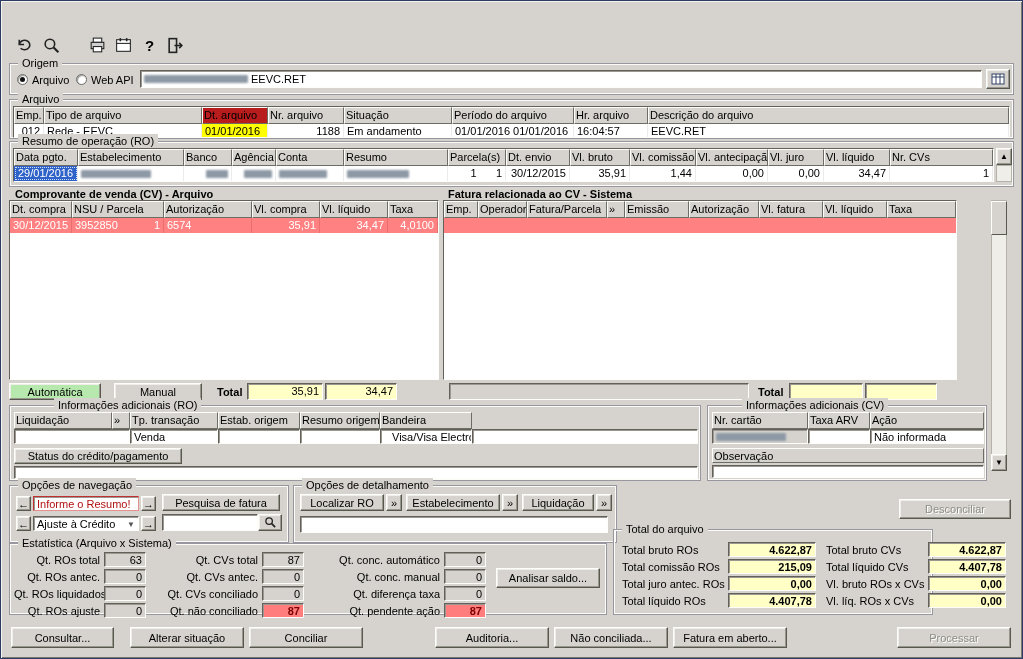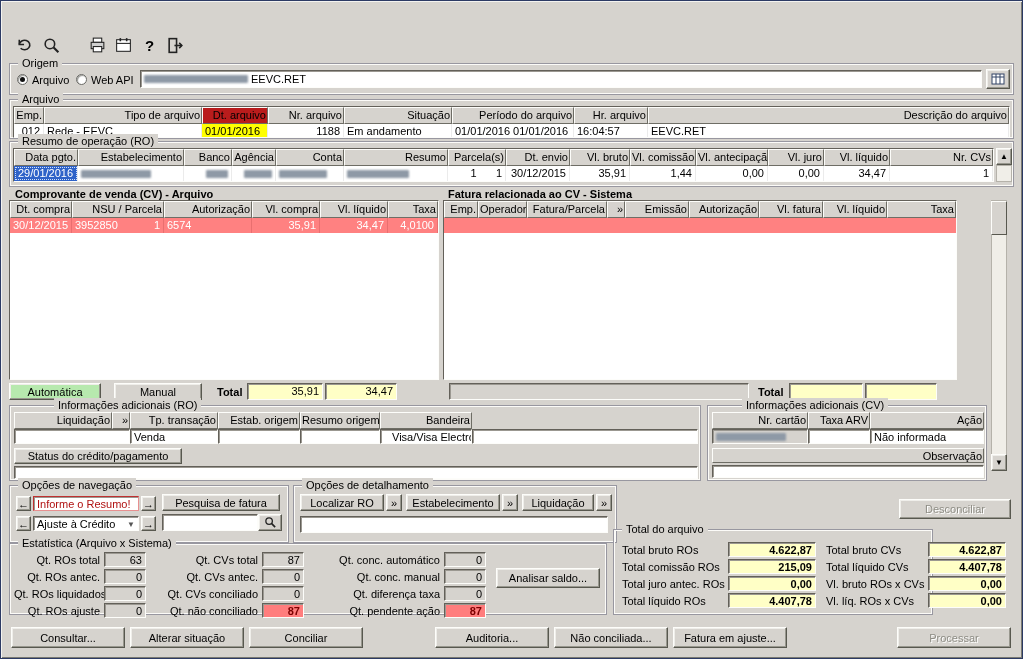--- a/index.html
+++ b/index.html
@@ -30,21 +30,21 @@
 .btn.dis{color:#8e8d85;text-shadow:1px 1px 0 #fff}
 .btn.green{background:#b7e9ae}
 .field{position:absolute;background:#fff;border:1px solid;border-color:#636059 #fdfdfa #fdfdfa #636059;
   box-shadow:inset 1px 1px 0 #9b9891;padding:0 3px;line-height:15px;white-space:nowrap;overflow:hidden}
 .f-yellow{background:#ffffc6}
 .f-gray{background:#d6d3ce}
 .f-red{background:#ff7d7d;color:#7d0000;font-weight:bold}
 .grid{position:absolute;background:#fff;border:1px solid;border-color:#636059 #fdfdfa #fdfdfa #636059;overflow:hidden}
 .hrow{display:flex}
 .hcell{flex:none;background:#d6d3ce;border:1px solid;border-color:#fdfdfa #6e6d65 #6e6d65 #fdfdfa;
-  height:17px;line-height:15px;text-align:right;overflow:hidden;white-space:nowrap;padding:0 1px}
+  height:17px;line-height:15px;text-align:left;overflow:hidden;white-space:nowrap;padding:0 1px}
 .h-yellow{background:#b91c1c}
 .grow{display:flex;height:15px;line-height:15px}
 .gcell{flex:none;padding:0 3px;overflow:hidden;white-space:nowrap;border-right:1px solid #ebebeb}
 .rred{background:#ff8181;color:#fff}
 .rred .gcell{border-right-color:#e96f6f}
 .sel{background:#2e62c8;color:#fff;outline:1px dotted #cfe0ff;outline-offset:-2px}
 .radio{position:absolute;width:11px;height:11px;border-radius:50%;background:#fff;border:1px solid #6a6a66;
   box-shadow:inset 1px 1px 1px #9a9a96}
 .radio.on::after{content:"";position:absolute;left:2px;top:2px;width:5px;height:5px;border-radius:50%;background:#111}
 .redact{display:inline-block;height:8px;background:#8e99a6;filter:blur(1.3px);border-radius:1px}
@@ -381,21 +381,21 @@
     <div class="field f-yellow right b" style="left:114px;top:46px;width:88px;height:15px">0,00</div>
     <span class="abs lbl" style="left:212px;top:47px;width:100px">Vl. bruto ROs x CVs</span>
     <div class="field f-yellow right b" style="left:314px;top:46px;width:78px;height:15px">0,00</div>
 
     <span class="abs lbl" style="left:8px;top:64px;width:104px">Total líquido ROs</span>
     <div class="field f-yellow right b" style="left:114px;top:63px;width:88px;height:15px">4.407,78</div>
     <span class="abs lbl" style="left:212px;top:64px;width:100px">Vl. líq. ROs x CVs</span>
     <div class="field f-yellow right b" style="left:314px;top:63px;width:78px;height:15px">0,00</div>
   </div>
 
-  <span class="btn" style="left:10px;top:626px;width:114px;height:21px">Consultar...</span>
+  <span class="btn" style="left:10px;top:626px;width:103px;height:21px">Consultar...</span>
   <span class="btn" style="left:129px;top:626px;width:114px;height:21px">Alterar situação</span>
   <span class="btn" style="left:248px;top:626px;width:114px;height:21px">Conciliar</span>
   <span class="btn" style="left:434px;top:626px;width:114px;height:21px">Auditoria...</span>
   <span class="btn" style="left:553px;top:626px;width:114px;height:21px">Não conciliada...</span>
-  <span class="btn" style="left:672px;top:626px;width:114px;height:21px">Fatura em ajuste...</span>
+  <span class="btn" style="left:672px;top:626px;width:114px;height:21px">Fatura em aberto...</span>
   <span class="btn dis" style="left:896px;top:626px;width:114px;height:21px">Processar</span>
 
 </div>
 
 </body></html>

